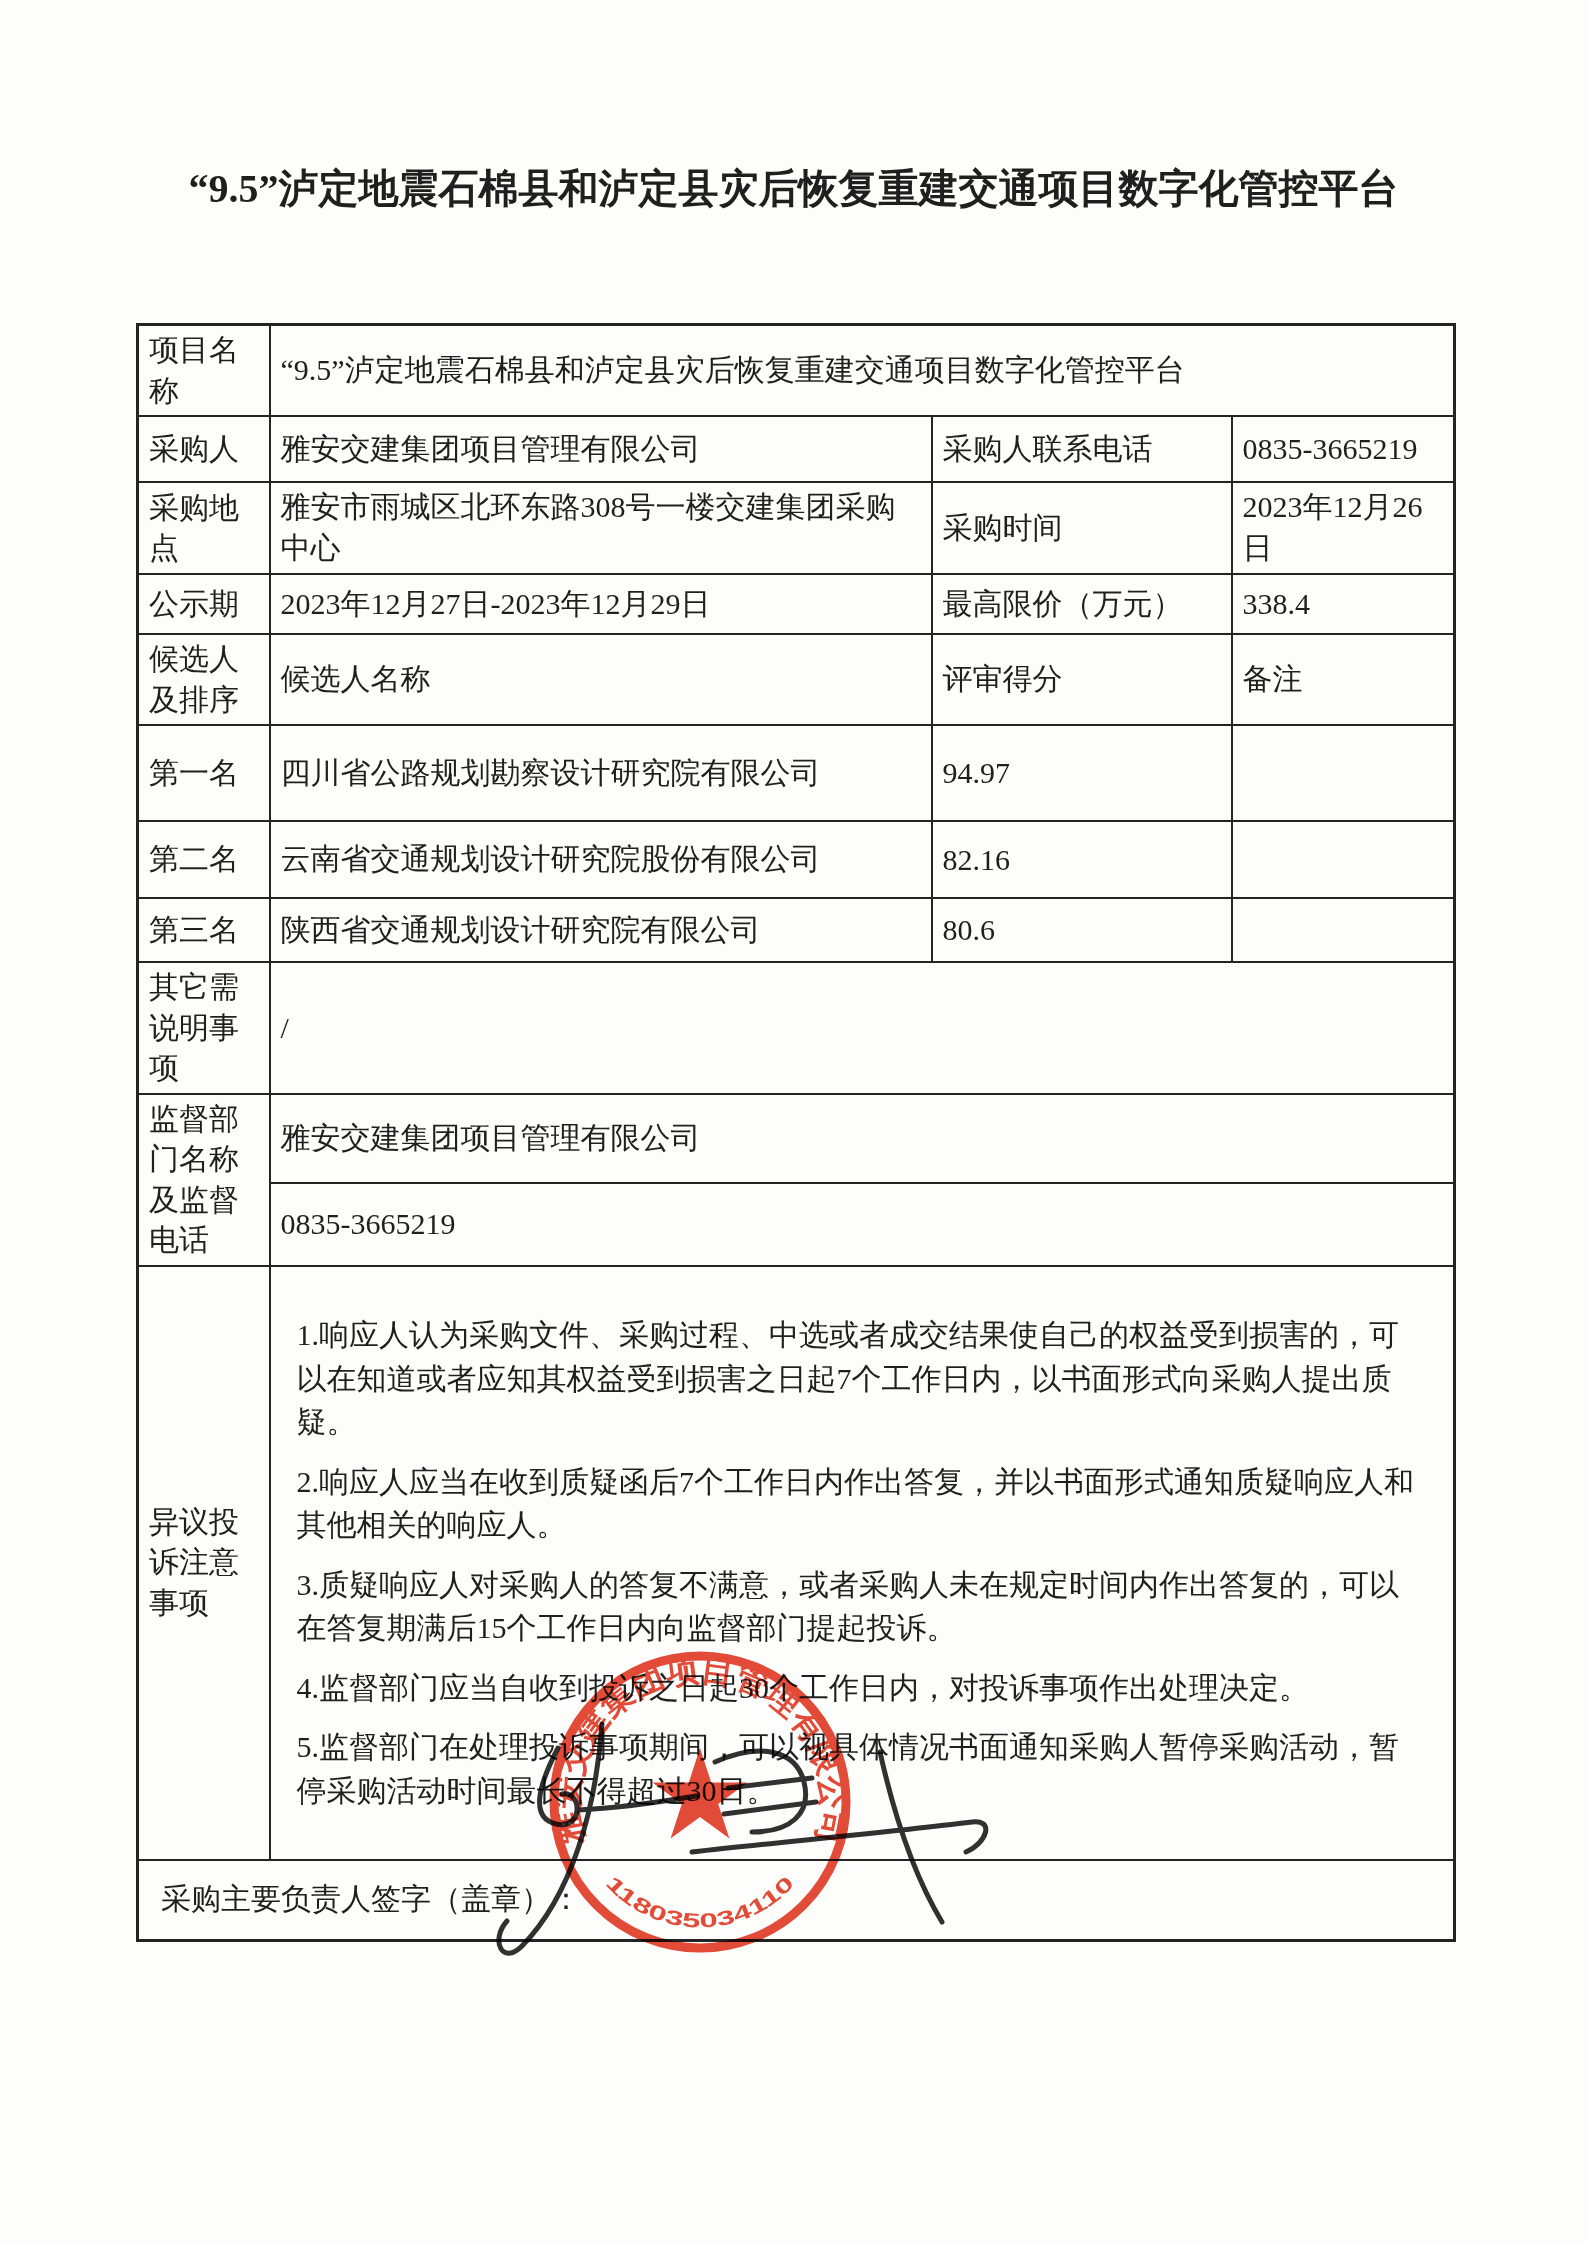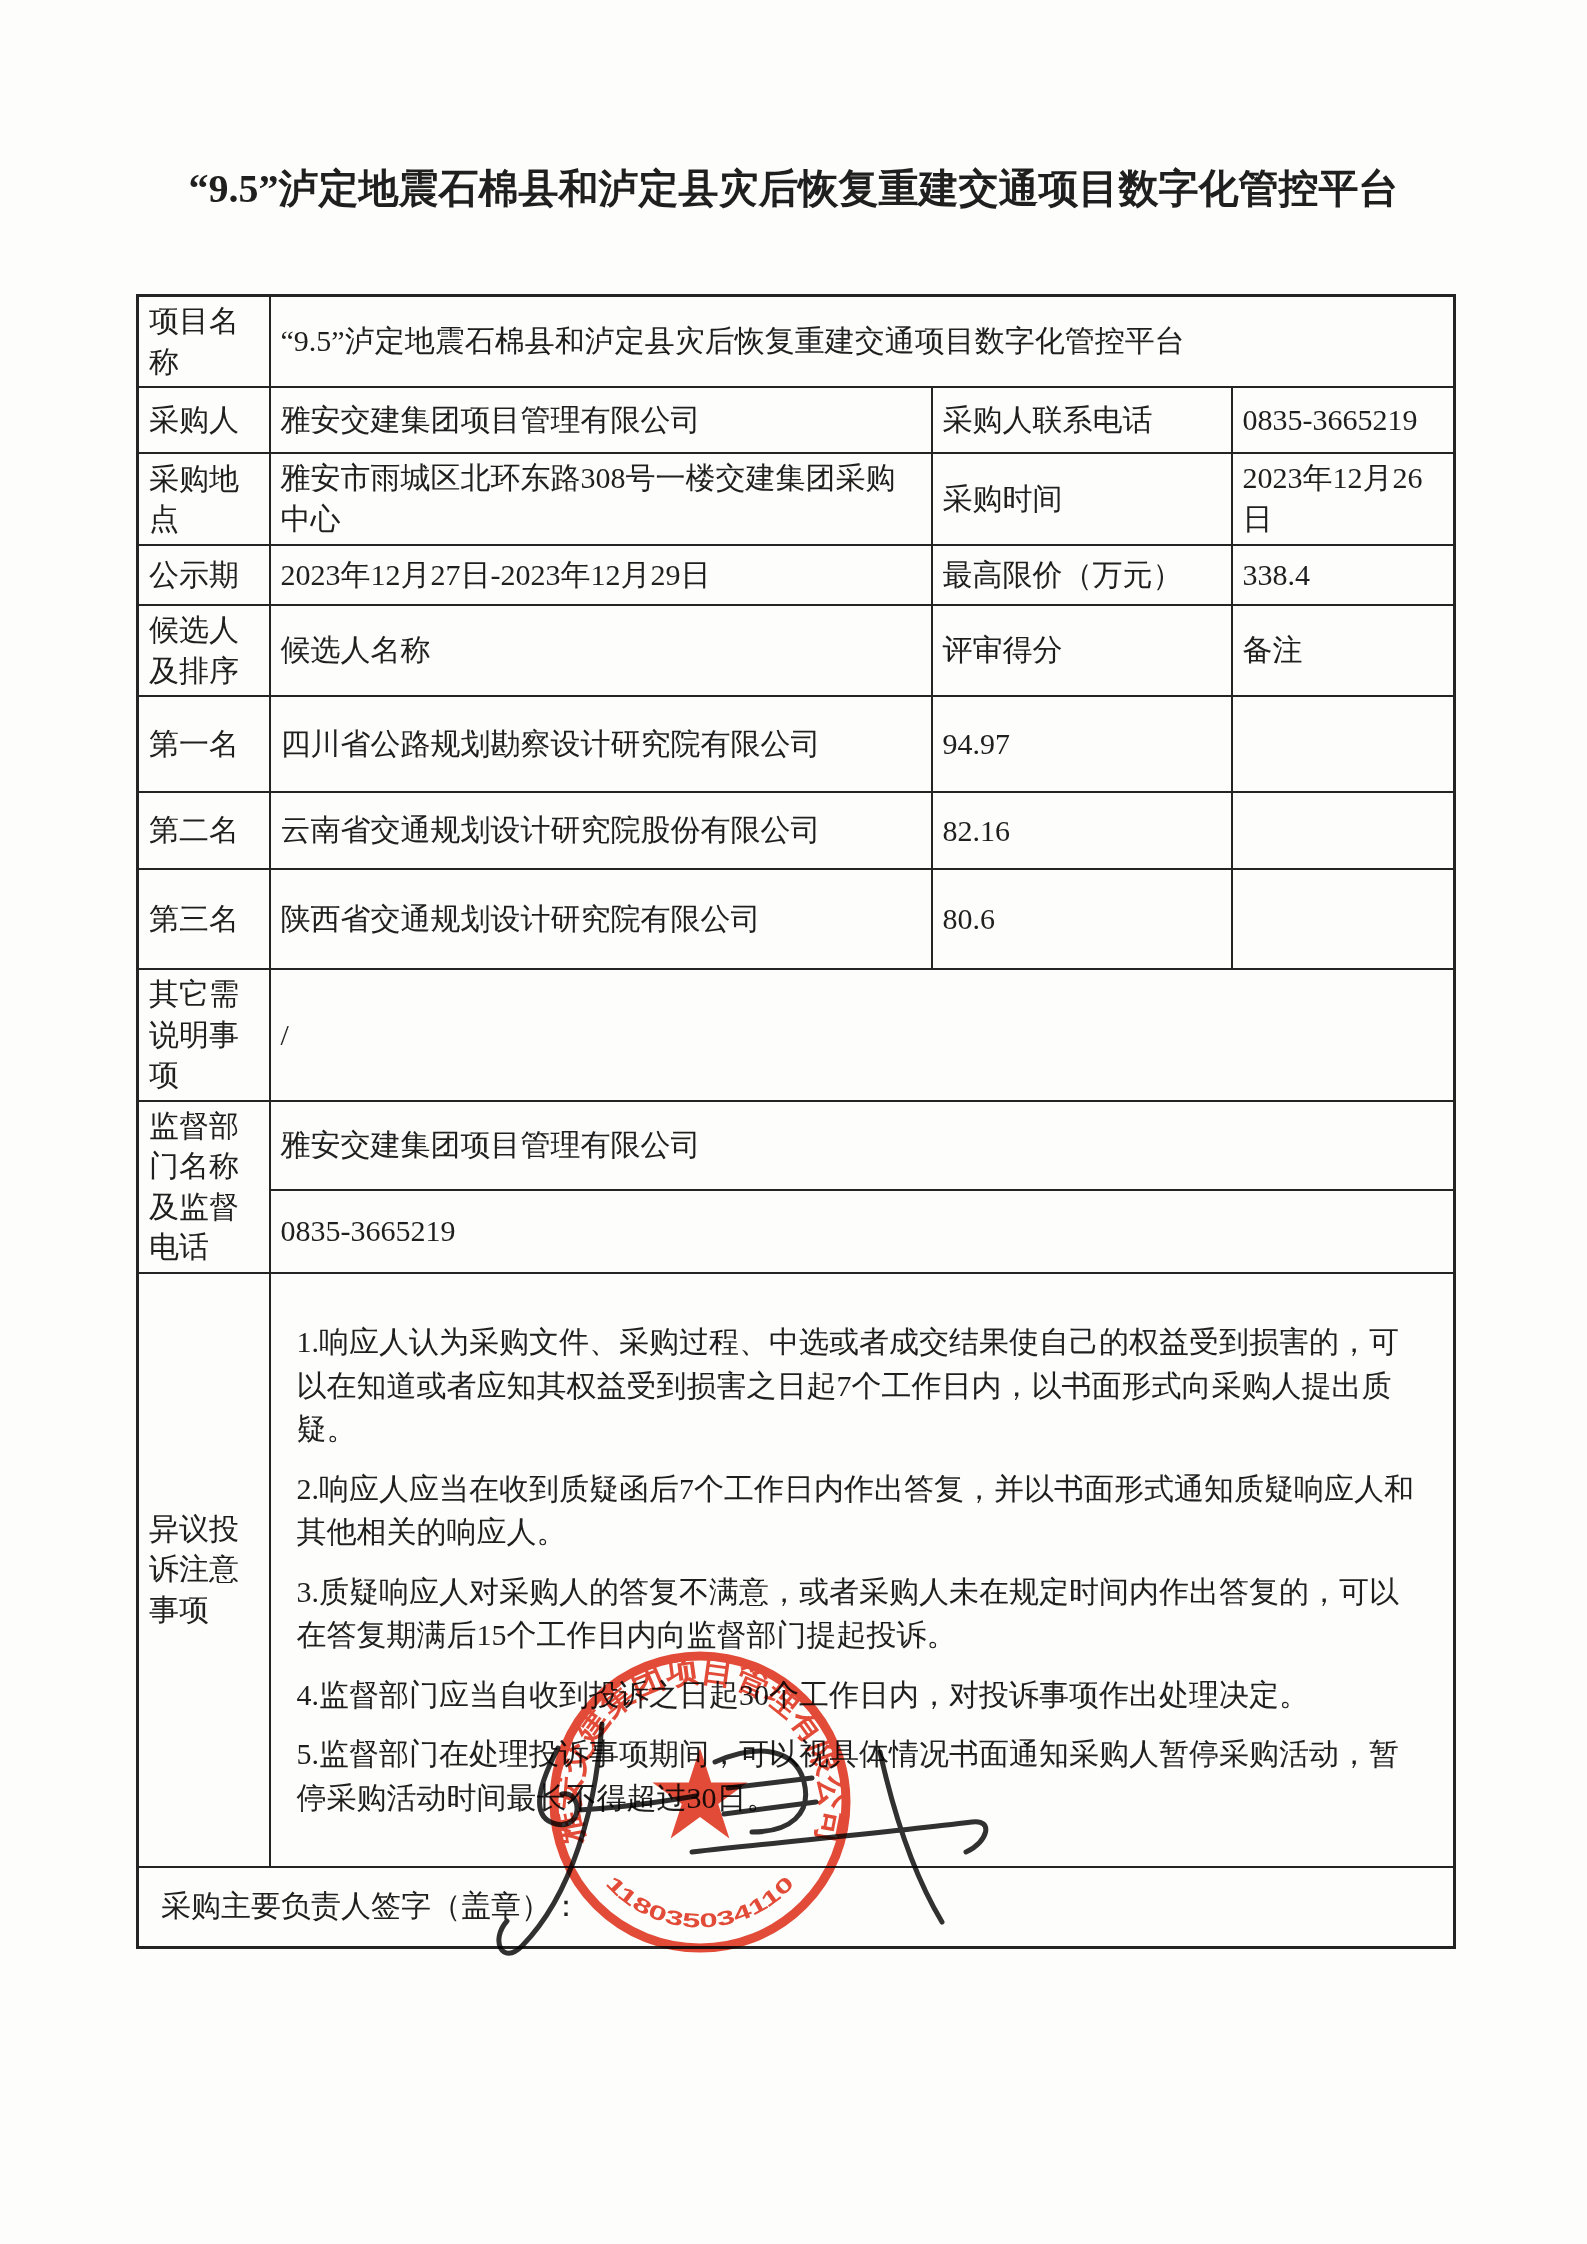--- a/index.html
+++ b/index.html
@@ -9,21 +9,21 @@
     position:relative;
     font-family:"Liberation Serif","DejaVu Serif",serif;
     color:#1f1f1f;
     overflow:hidden;
   }
   .page-title{
     position:absolute;top:160px;left:0;width:100%;
     text-align:center;font-weight:bold;font-size:40px;line-height:1.45;
   }
   table.doc{
-    position:absolute;top:294px;left:136px;
+    position:absolute;top:323px;left:136px;
     width:1317px;border-collapse:collapse;table-layout:fixed;
   }
   table.doc td{
     border:2px solid #242424;
     font-size:30px;
     padding:4px 10px;
     vertical-align:middle;
     word-break:break-all;
     background:transparent;
   }
@@ -87,21 +87,21 @@
     <td class="center">四川省公路规划勘察设计研究院有限公司</td>
     <td class="center">94.97</td>
     <td class="center"></td>
   </tr>
   <tr style="height:77px">
     <td class="lbl">第二名</td>
     <td class="center">云南省交通规划设计研究院股份有限公司</td>
     <td class="center">82.16</td>
     <td class="center"></td>
   </tr>
-  <tr style="height:100px">
+  <tr style="height:64px">
     <td class="lbl">第三名</td>
     <td class="center">陕西省交通规划设计研究院有限公司</td>
     <td class="center">80.6</td>
     <td class="center"></td>
   </tr>
   <tr style="height:80px">
     <td class="lbl">其它需说明事项</td>
     <td class="center" colspan="3">/</td>
   </tr>
   <tr style="height:83px">

